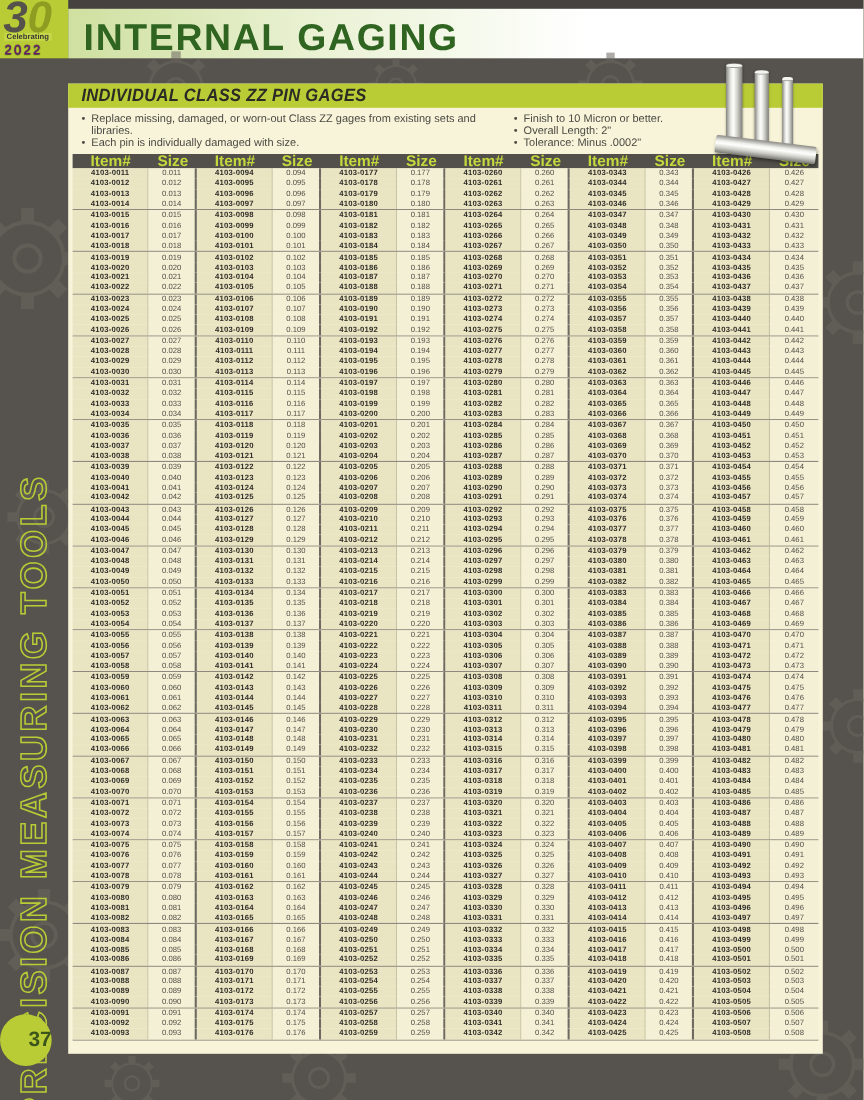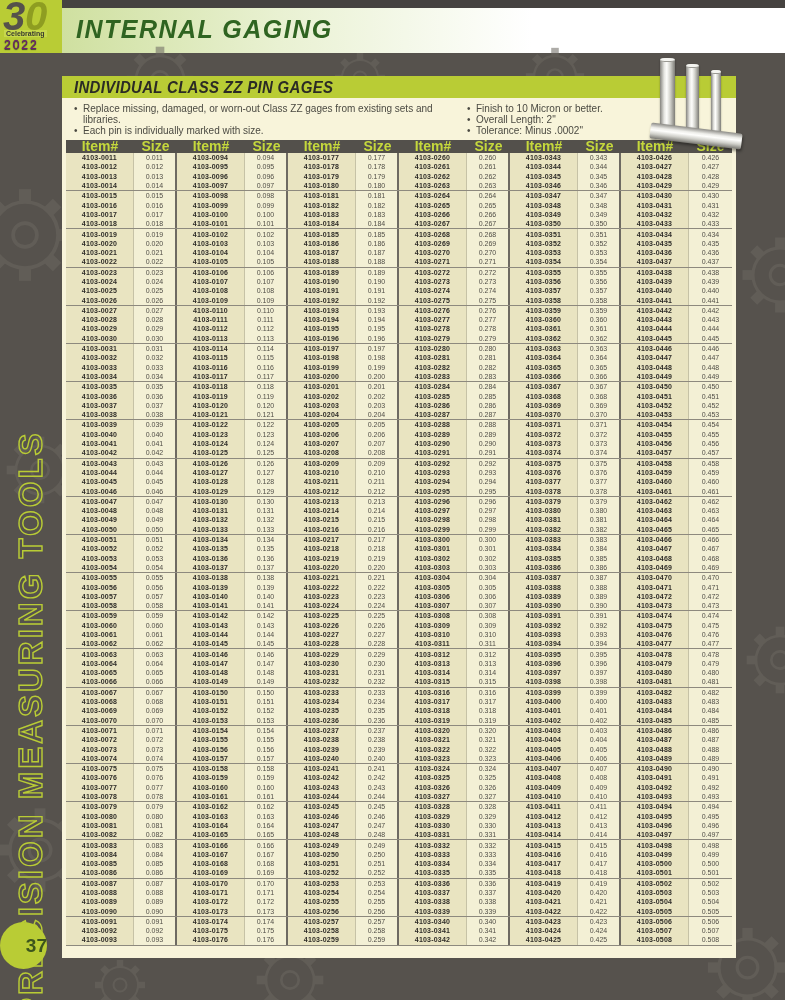--- a/index.html
+++ b/index.html
@@ -10,21 +10,21 @@
     -webkit-font-smoothing:antialiased;
   }
   
   .top-strip{position:absolute;left:62px;top:0;right:0;height:8px;background:#454240;}
   .title-band{
     position:absolute;left:62px;top:8px;right:0;height:45px;
     background:linear-gradient(to right,#cfe0a0 0%,#e9f1d2 30%,#ffffff 65%);
   }
   .page-title{
     position:absolute;left:14px;top:7px;
-    font-size:25px;font-weight:800;letter-spacing:1.5px;color:#2f6421;font-style:italic;
+    font-size:34px;font-weight:800;letter-spacing:1.5px;color:#2f6421;
   }
   
   .logo{position:absolute;left:0;top:0;width:62px;height:53px;background:#b9cc35;overflow:hidden;}
   .logo .n3{position:absolute;left:3px;top:-6px;font-size:40px;font-weight:900;font-style:italic;color:#55524b;}
   .logo .n0{position:absolute;left:25px;top:-6px;font-size:40px;font-weight:900;font-style:italic;color:#8e9d21;}
   .logo .celebrating{position:absolute;left:4px;top:30px;font-size:7px;font-weight:bold;color:#3a3a31;background:#c7d84b;padding:0 2px;}
   .logo .year{position:absolute;left:4px;top:38px;font-size:12px;font-weight:400;letter-spacing:2px;color:#701a75;text-shadow:0 0 1px #3a3a31,0 1px 1px #3a3a31;}
   
   .sidebar-text{
     position:absolute;left:12px;top:330px;height:690px;
@@ -35,21 +35,21 @@
   }
   
   .page-circle{
     position:absolute;left:0px;top:922px;width:47px;height:47px;border-radius:50%;
     background:#b9cc35;display:flex;align-items:center;justify-content:flex-end;z-index:3;
   }
   .page-circle span{font-size:19px;font-weight:900;color:#3c551c;}
   
   svg.gear{position:absolute;z-index:1;opacity:.55;}
   
-  .panel{position:absolute;left:62px;top:76px;width:674px;height:882px;background:#f8f4da;z-index:2;}
+  .panel{position:absolute;left:62px;top:76px;width:674px;height:882px;background:#f8f4da;z-index:2;padding-left:12px;}
   .section-bar{position:absolute;left:0;top:0;width:100%;height:22px;background:#b9cc35;}
   .section-heading{
     position:absolute;left:12px;top:2px;font-size:15px;font-weight:900;font-style:italic;
     letter-spacing:.3px;color:#2b2b25;transform:scaleY(1.08);transform-origin:left top;
   }
   .bullets{position:absolute;top:27px;font-size:10px;line-height:11px;color:#4b4a42;list-style:none;margin:0;padding:0;}
   .bullets-left{left:12px;width:390px;}
   .bullets-right{left:405px;width:200px;}
   .bullets li{position:relative;padding-left:9px;}
   .bullets li::before{content:"\2022";position:absolute;left:0;top:0;color:#4b4a42;}
@@ -147,21 +147,21 @@
   <span>37</span>
 </div>
 
 <div class="panel">
   <div class="section-bar">
     <div class="section-heading">INDIVIDUAL CLASS ZZ PIN GAGES</div>
   </div>
 
   <ul class="bullets bullets-left">
     <li>Replace missing, damaged, or worn-out Class ZZ gages from existing sets and libraries.</li>
-    <li>Each pin is individually marked with size.</li>
+    <li>Each pin is individually damaged with size.</li>
   </ul>
   <ul class="bullets bullets-right">
     <li>Finish to 10 Micron or better.</li>
     <li>Overall Length: 2"</li>
     <li>Tolerance: Minus .0002"</li>
   </ul>
 
   <div class="pin-table">
     <div class="thead" id="thead">
         <div class="th">Item#</div>

